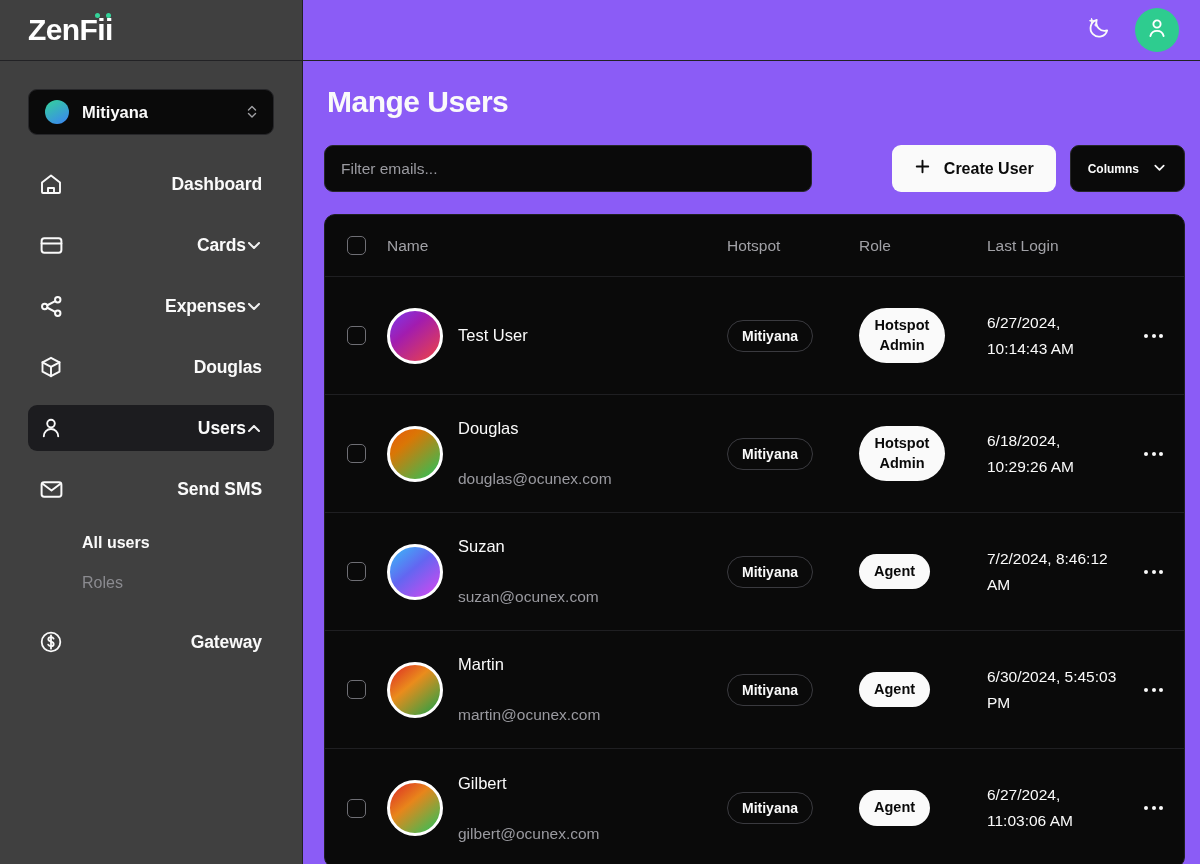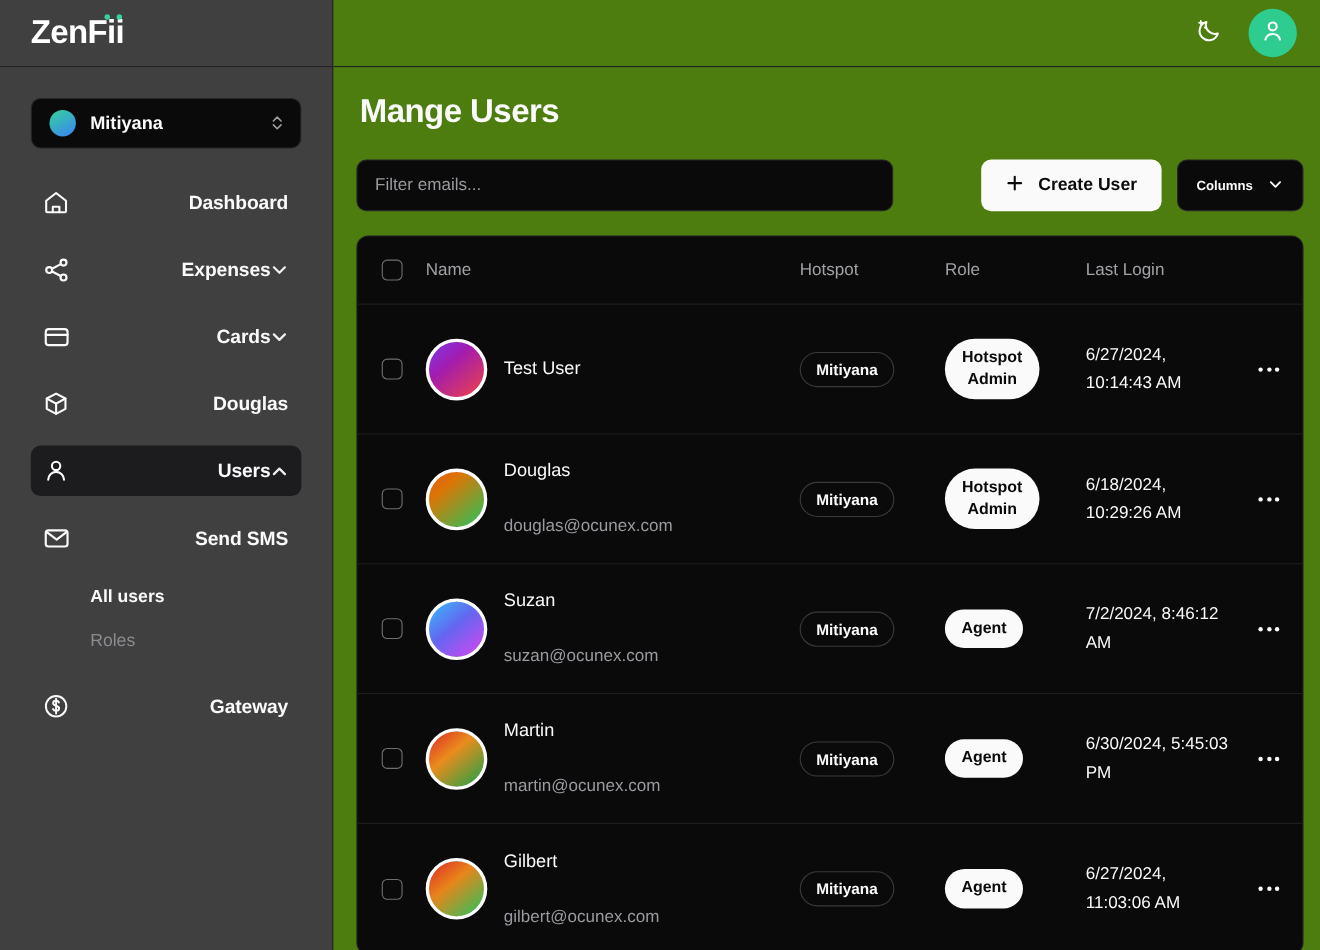--- a/index.html
+++ b/index.html
@@ -68,21 +68,21 @@
   .nav-caret { width: 16px; height: 16px; opacity: .95; }
 
   .subnav { display: flex; flex-direction: column; padding-left: 54px; margin-top: -4px; }
   .subnav-item {
     height: 40px; display: flex; align-items: center;
     font-size: 16px; cursor: pointer; color: #8b8b90; font-weight: 400;
   }
   .subnav-item.active { color: #fafafa; font-weight: 700; }
 
   
-  .main { flex: 1; height: 864px; display: flex; flex-direction: column; background: #4d7c0f; }
+  .main { flex: 1; height: 864px; display: flex; flex-direction: column; background: #8b5cf6; }
   .topbar {
     height: 61px; min-height: 61px;
     border-bottom: 1px solid #222225;
     display: flex; align-items: center; justify-content: flex-end;
     padding-right: 22px; gap: 22px;
   }
   .icon-btn { width: 28px; height: 28px; display: flex; align-items: center; justify-content: center; cursor: pointer; }
   .avatar-btn {
     width: 44px; height: 44px; border-radius: 50%;
     background: #2ecc8f; display: flex; align-items: center; justify-content: center;
@@ -196,43 +196,43 @@
             <path d="M3 10.5 L12 3.5 L21 10.5 V20 a1 1 0 0 1 -1 1 H4 a1 1 0 0 1 -1 -1 Z"></path>
             <path d="M9 21 v-5 h6 v5"></path>
           </svg>
         </span>
         <span class="nav-label">Dashboard</span>
       </div>
 
       <div class="nav-item">
         <span class="nav-icon">
           <svg width="25" height="25" viewBox="0 0 24 24" fill="none" stroke="#fafafa" stroke-width="1.9" stroke-linecap="round" stroke-linejoin="round">
+            <rect x="2.5" y="5" width="19" height="14" rx="2.6"></rect>
+              <path d="M2.5 10 H21.5"></path>
+          </svg>
+        </span>
+        <span class="nav-label">Cards</span>
+        <span class="nav-caret">
+          <svg viewBox="0 0 16 16" fill="none" stroke="#fafafa" stroke-width="2" stroke-linecap="round" stroke-linejoin="round">
+              <path d="M3 6 L8 11 L13 6"></path>
+            </svg>
+        </span>
+      </div>
+
+      <div class="nav-item">
+        <span class="nav-icon">
+          <svg width="25" height="25" viewBox="0 0 24 24" fill="none" stroke="#fafafa" stroke-width="1.9" stroke-linecap="round" stroke-linejoin="round">
             <circle cx="18" cy="5.5" r="2.6"></circle>
               <circle cx="5.5" cy="12" r="2.6"></circle>
               <circle cx="18" cy="18.5" r="2.6"></circle>
             <path d="M8 10.8 L15.6 6.8"></path>
               <path d="M8 13.2 L15.6 17.2"></path>
           </svg>
         </span>
         <span class="nav-label">Expenses</span>
-        <span class="nav-caret">
-          <svg viewBox="0 0 16 16" fill="none" stroke="#fafafa" stroke-width="2" stroke-linecap="round" stroke-linejoin="round">
-              <path d="M3 6 L8 11 L13 6"></path>
-            </svg>
-        </span>
-      </div>
-
-      <div class="nav-item">
-        <span class="nav-icon">
-          <svg width="25" height="25" viewBox="0 0 24 24" fill="none" stroke="#fafafa" stroke-width="1.9" stroke-linecap="round" stroke-linejoin="round">
-            <rect x="2.5" y="5" width="19" height="14" rx="2.6"></rect>
-              <path d="M2.5 10 H21.5"></path>
-          </svg>
-        </span>
-        <span class="nav-label">Cards</span>
         <span class="nav-caret">
           <svg viewBox="0 0 16 16" fill="none" stroke="#fafafa" stroke-width="2" stroke-linecap="round" stroke-linejoin="round">
               <path d="M3 6 L8 11 L13 6"></path>
             </svg>
         </span>
       </div>
 
       <div class="nav-item">
         <span class="nav-icon">
           <svg width="24" height="24" viewBox="0 0 24 24" fill="none" stroke="#fafafa" stroke-width="1.9" stroke-linecap="round" stroke-linejoin="round">

